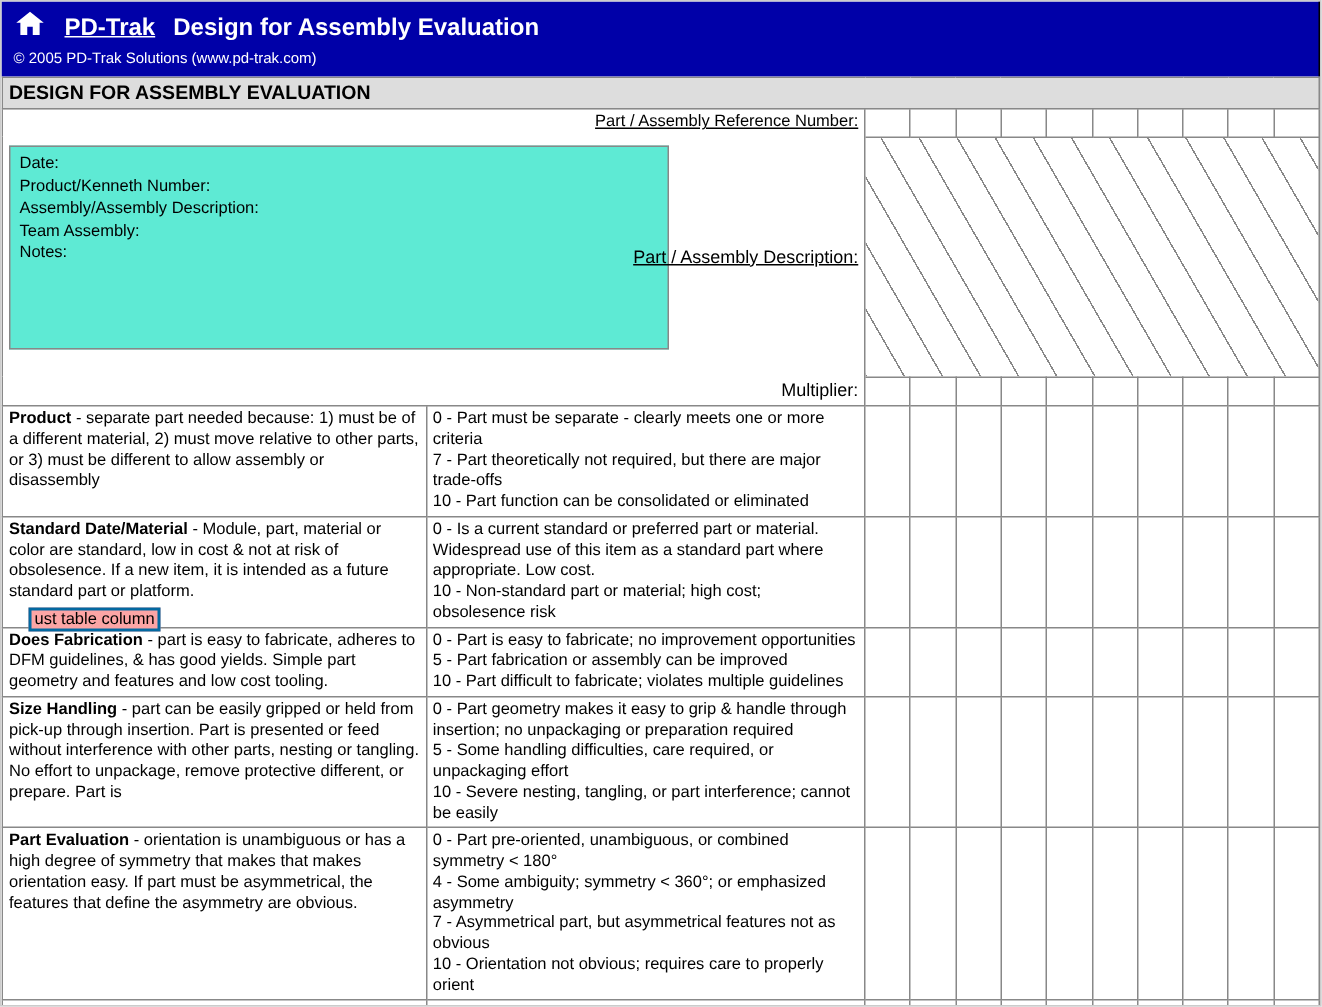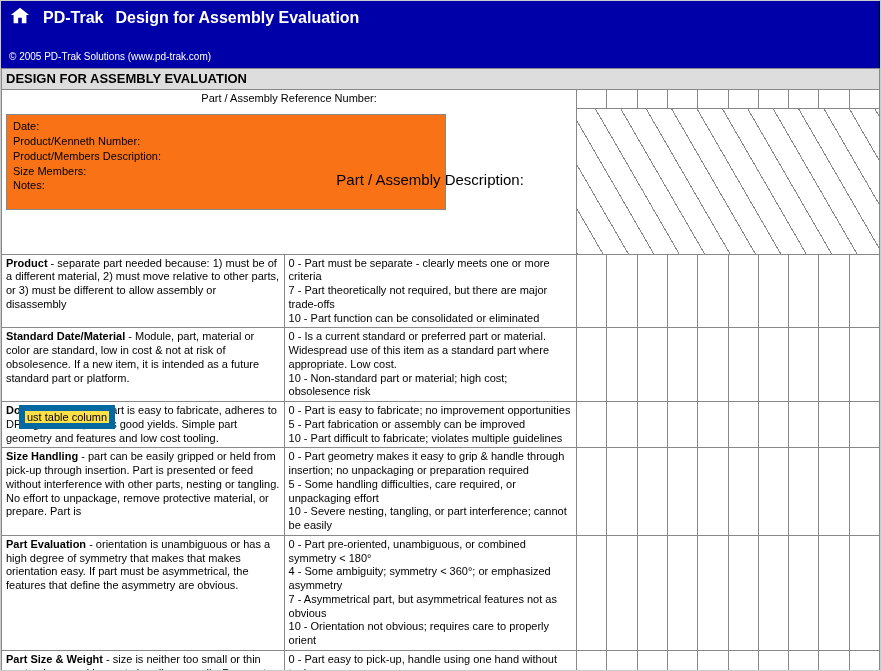--- a/index.html
+++ b/index.html
@@ -32,29 +32,30 @@
     gap: 12px;
     font-weight: bold;
   }
   .blue-header .title-row .home-icon {
     width: 22px; height: 22px;
     fill: #fff;
   }
   .blue-header .app-name {
     font-size: 16px;
     font-weight: bold;
+    text-decoration: underline;
   }
   .blue-header .page-title {
     font-size: 16px;
     font-weight: bold;
   }
   .blue-header .copyright,
   .blue-header .training {
     font-size: 10px;
-    margin-top: 20px;
+    margin-top: 2px;
   }
 
   
   table.sheet {
     border-collapse: collapse;
     table-layout: fixed;
     width: 100%;
     font-size: 11px;
   }
   table.sheet td, table.sheet th {
@@ -69,34 +70,35 @@
     font-size: 13px;
     padding: 4px 4px;
   }
 
   
   col.criteria { width: 280px; }
   col.scoring  { width: 290px; }
   col.grid     { width: 30px; }
 
   .label-right {
-    text-align: center;
+    text-align: right;
     padding-right: 6px;
+    text-decoration: underline;
   }
 
   .info-box {
     border: 1px solid #888;
     width: 440px;
-    height: 96px;
+    height: 136px;
     padding: 4px 6px;
     font-size: 11px;
     line-height: 1.35;
     box-sizing: border-box;
     margin: 4px 0 16px 0;
-    background: #f97316;
+    background: #5eead4;
   }
 
   .criteria-title { font-weight: bold; }
 
   .grid-cell {
     background: #fff;
   }
 
   
   .diag-region {
@@ -113,22 +115,22 @@
       #888 0, #888 1px,
       transparent 1px, transparent 22px
     );
   }
 
   
   .tooltip-box {
     position: absolute;
     top: 404px;
     left: 18px;
-    background: #fde047;
-    border: 6px solid #0369a1;
+    background: #fca5a5;
+    border: 2px solid #0369a1;
     font-size: 11px;
     padding: 0 2px 0 2px;
     z-index: 10;
     line-height: 1.1;
     text-align: right;
   }
 
   .outer {
     display: flex;
     flex-direction: column;
@@ -197,31 +199,44 @@
       <td class="grid-cell"></td>
       <td class="grid-cell"></td>
       <td class="grid-cell"></td>
     </tr>
 
     <tr>
       <td style="border-top:none;border-right:none;border-bottom:none;">
         <div class="info-box">
           <div>Date:</div>
           <div>Product/Kenneth Number:</div>
-          <div>Product/Members Description:</div>
-          <div>Size Members:</div>
+          <div>Assembly/Assembly Description:</div>
+          <div>Team Assembly:</div>
           <div>Notes:</div>
         </div>
       </td>
-      <td class="label-right" style="border-top:none;border-left:none;border-bottom:none;vertical-align:middle;font-size:15px">Part / Assembly Description:</td>
+      <td class="label-right" style="border-top:none;border-left:none;border-bottom:none;vertical-align:middle;font-size:12px">Part / Assembly Description:</td>
       <td colspan="10" class="diag-region">
         <div class="slashes"></div>
       </td>
     </tr>
 
+    <tr>
+      <td colspan="2" class="mult-label" style="border-top:none">Multiplier:</td>
+      <td class="grid-cell"></td>
+      <td class="grid-cell"></td>
+      <td class="grid-cell"></td>
+      <td class="grid-cell"></td>
+      <td class="grid-cell"></td>
+      <td class="grid-cell"></td>
+      <td class="grid-cell"></td>
+      <td class="grid-cell"></td>
+      <td class="grid-cell"></td>
+      <td class="grid-cell"></td>
+    </tr>
 
     </tbody>
         <tbody id="rows-body">
           <tr>
             <td><span class="criteria-title">Product</span><span> - separate part needed because: 1) must be of a different material, 2) must move relative to other parts, or 3) must be different to allow assembly or disassembly</span></td>
             <td>0 - Part must be separate - clearly meets one or more criteria<br>7 - Part theoretically not required, but there are major trade-offs<br>10 - Part function can be consolidated or eliminated</td>
             <td class="grid-cell"></td>
             <td class="grid-cell"></td>
             <td class="grid-cell"></td>
             <td class="grid-cell"></td>
@@ -254,21 +269,21 @@
             <td class="grid-cell"></td>
             <td class="grid-cell"></td>
             <td class="grid-cell"></td>
             <td class="grid-cell"></td>
             <td class="grid-cell"></td>
             <td class="grid-cell"></td>
             <td class="grid-cell"></td>
             <td class="grid-cell"></td>
           </tr>
           <tr>
-            <td><span class="criteria-title">Size Handling</span><span> - part can be easily gripped or held from pick-up through insertion. Part is presented or feed without interference with other parts, nesting or tangling. No effort to unpackage, remove protective material, or prepare. Part is</span></td>
+            <td><span class="criteria-title">Size Handling</span><span> - part can be easily gripped or held from pick-up through insertion. Part is presented or feed without interference with other parts, nesting or tangling. No effort to unpackage, remove protective different, or prepare. Part is</span></td>
             <td>0 - Part geometry makes it easy to grip &amp; handle through insertion; no unpackaging or preparation required<br>5 - Some handling difficulties, care required, or unpackaging effort<br>10 - Severe nesting, tangling, or part interference; cannot be easily</td>
             <td class="grid-cell"></td>
             <td class="grid-cell"></td>
             <td class="grid-cell"></td>
             <td class="grid-cell"></td>
             <td class="grid-cell"></td>
             <td class="grid-cell"></td>
             <td class="grid-cell"></td>
             <td class="grid-cell"></td>
             <td class="grid-cell"></td>

